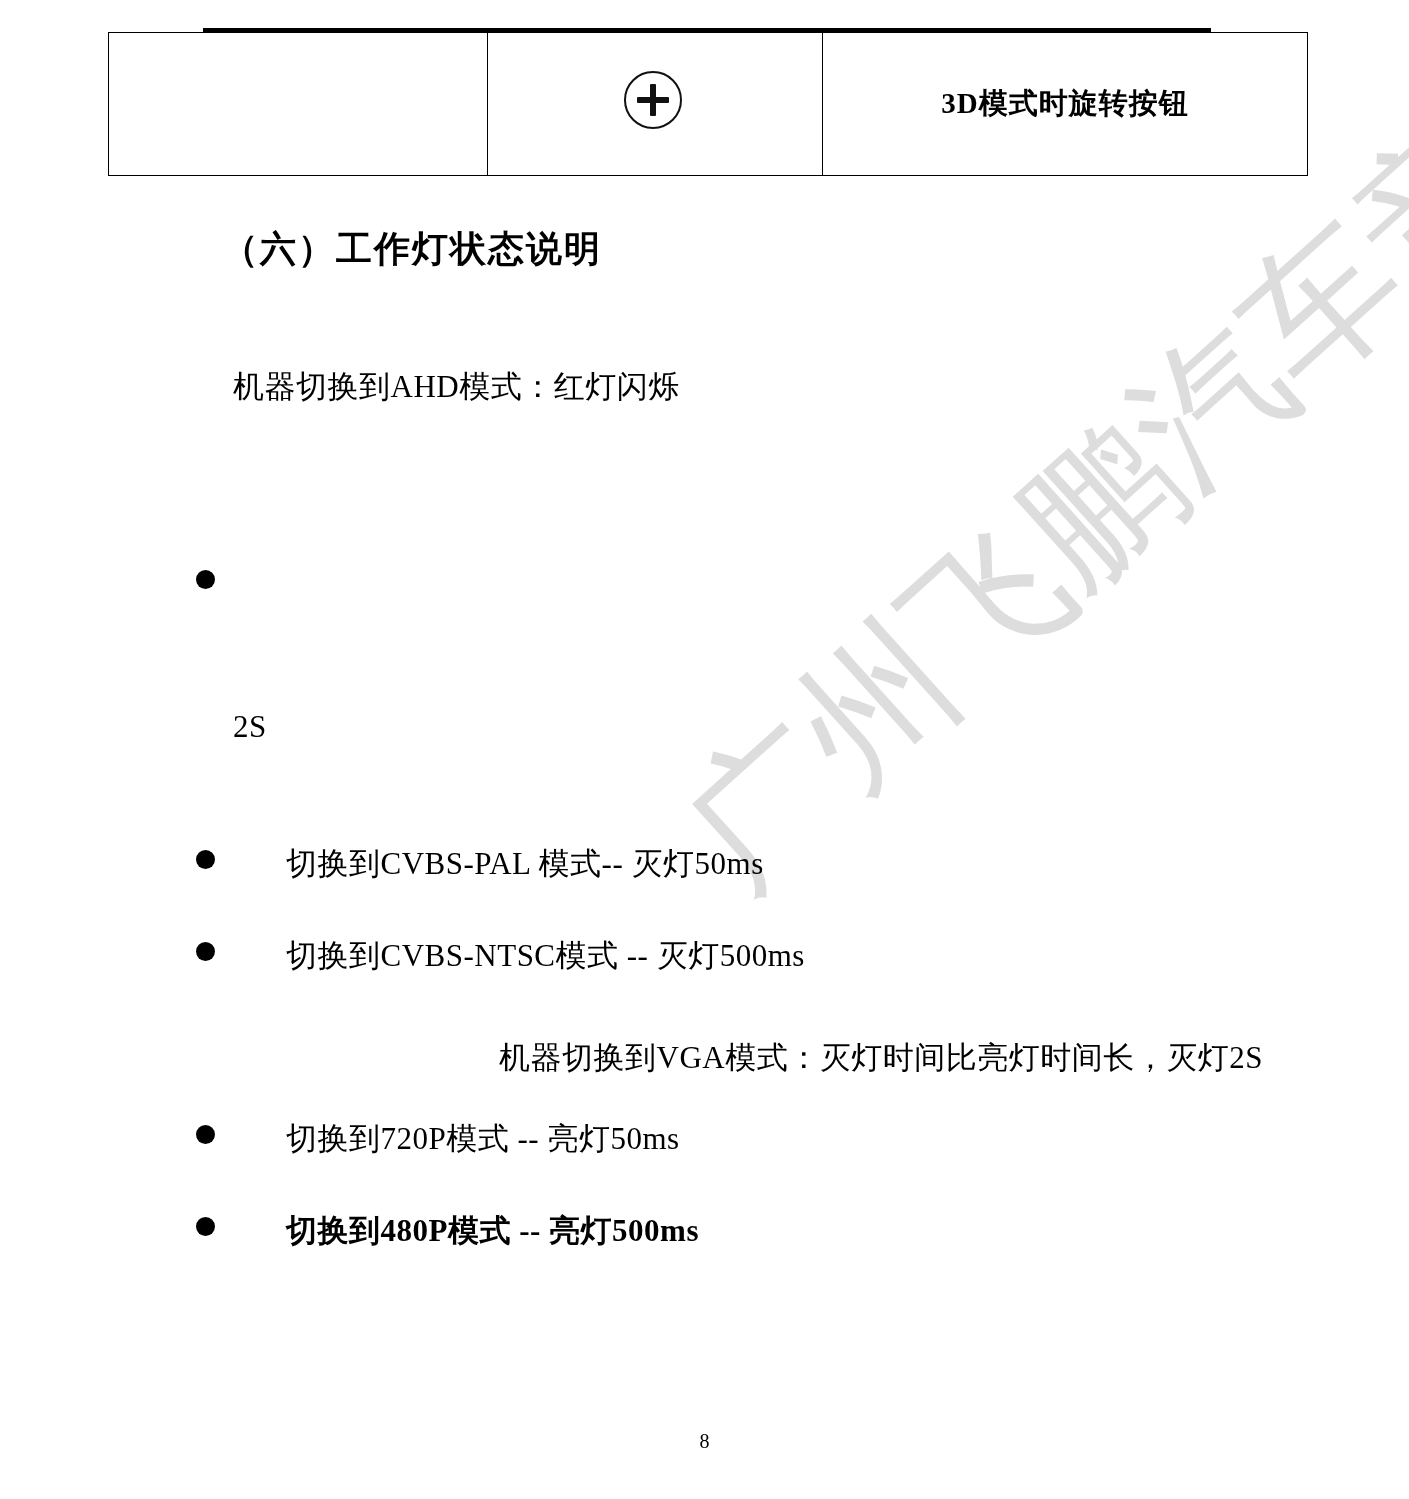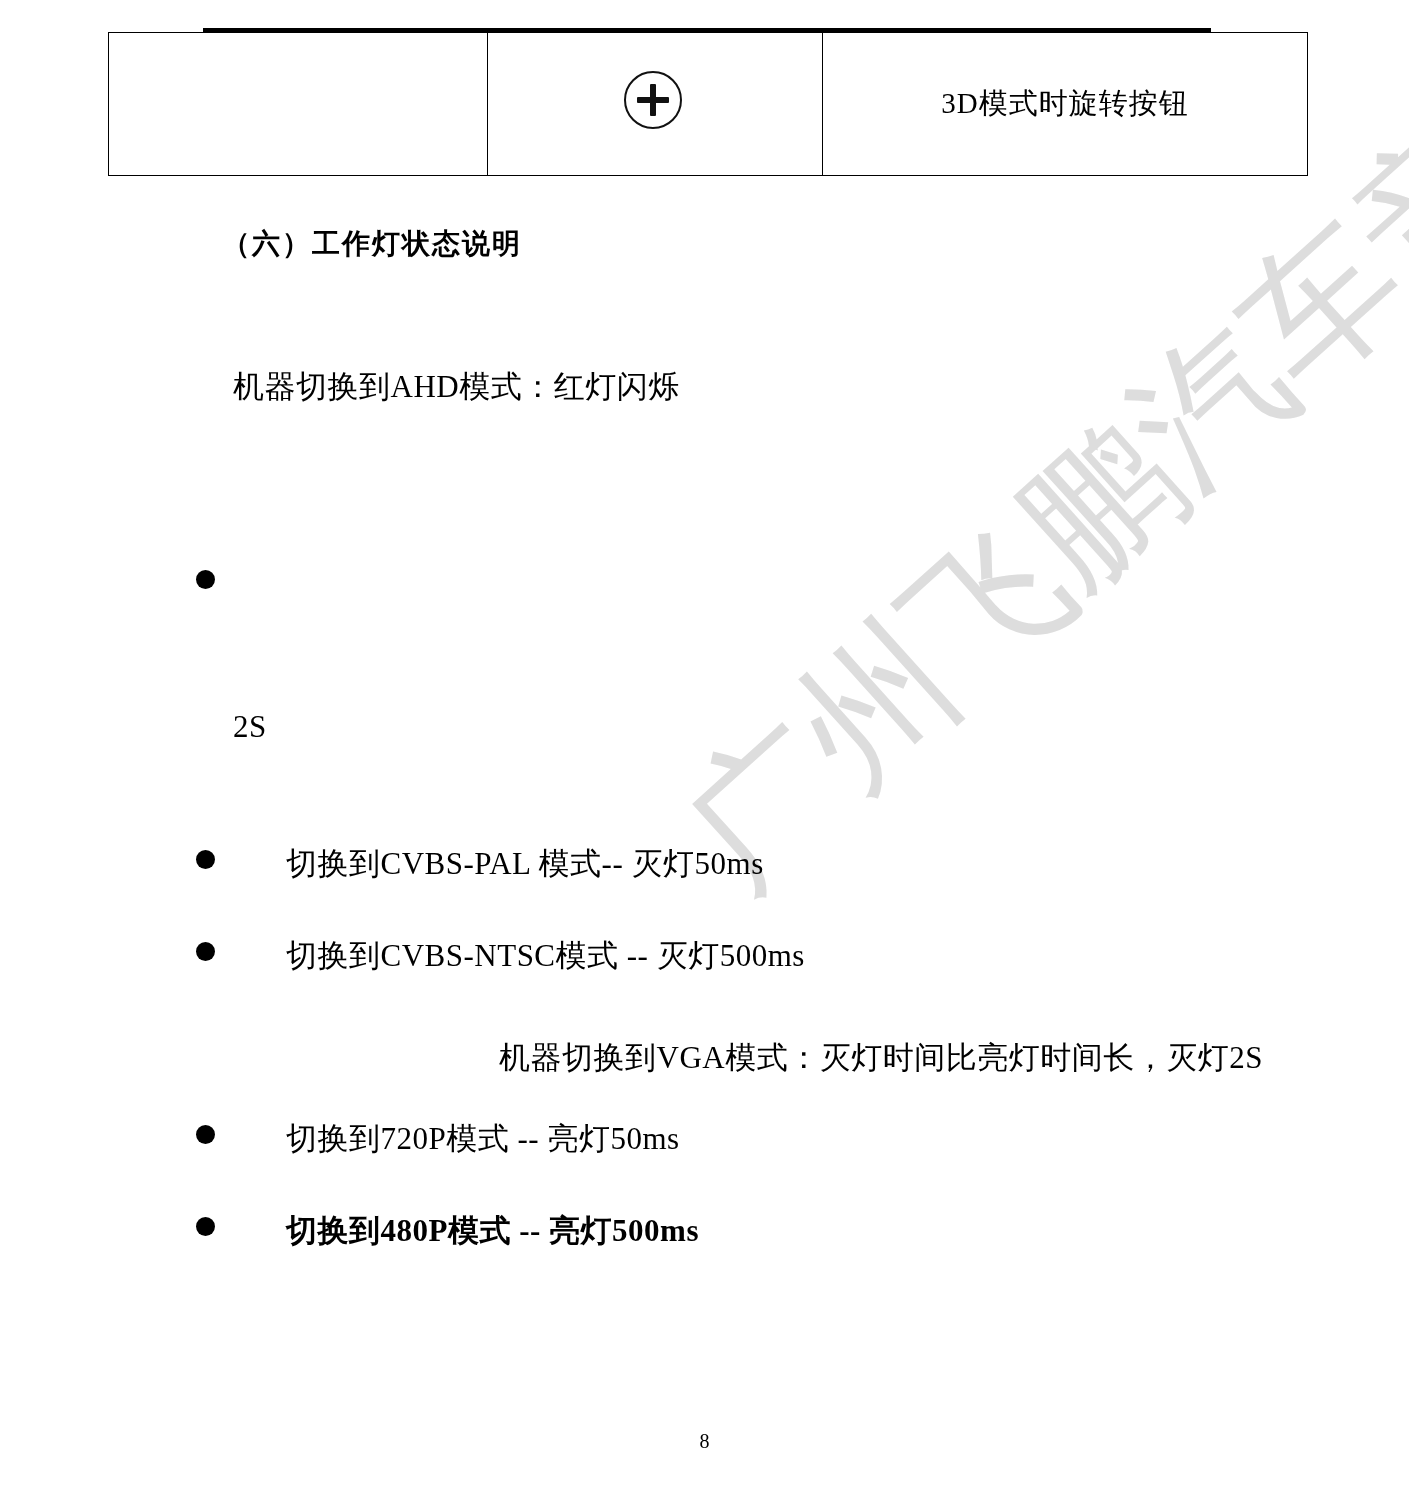--- a/index.html
+++ b/index.html
@@ -95,30 +95,30 @@
   .plus-icon .v {
     position: absolute;
     left: 26px; top: 13px;
     width: 6px; height: 32px;
     background: #111;
     border-radius: 1px;
   }
   .cell-text {
     font-size: 29px;
     letter-spacing: 1px;
-    font-weight: 400;
+    font-weight: 700;
     font-family: "Liberation Serif", serif;
   }
 
   
   .heading {
     position: absolute;
     left: 222px;
     top: 225px;
-    font-size: 28px;
+    font-size: 36px;
     font-weight: 700;
     letter-spacing: 2px;
   }
 
   .para-block {
     position: absolute;
     left: 233px;
     top: 360px;
     font-size: 31px;
     line-height: 54px;

